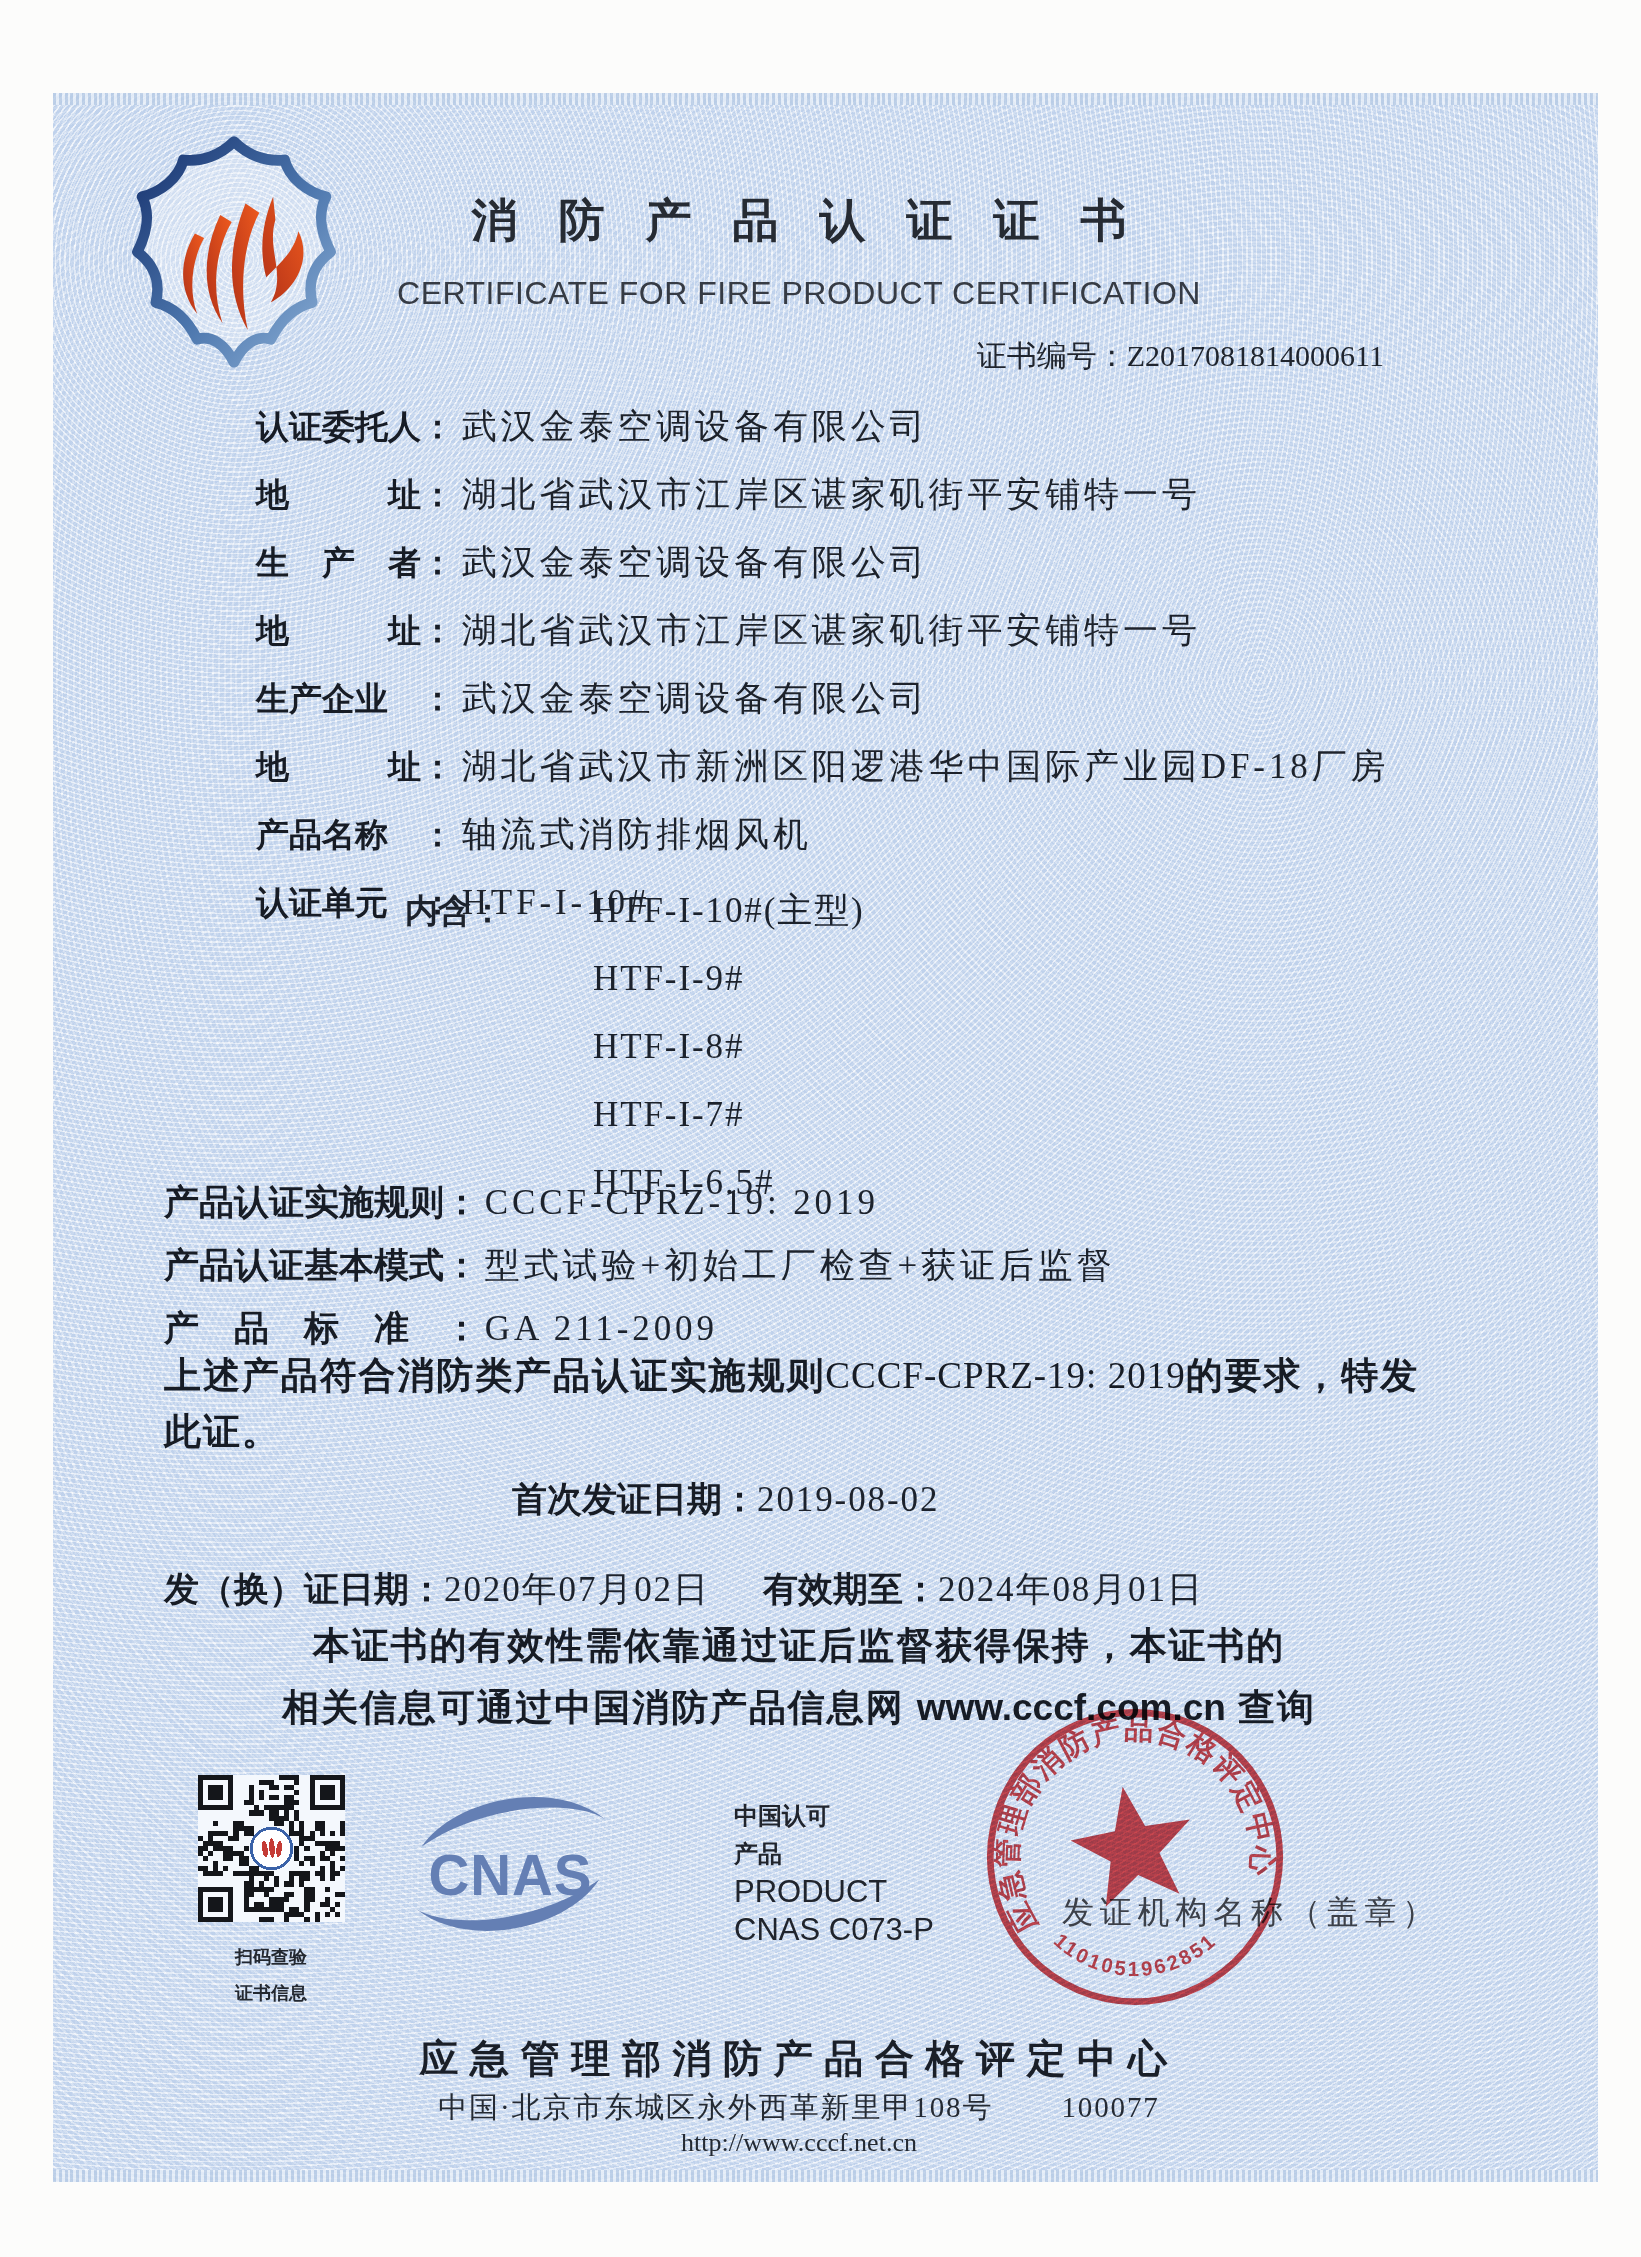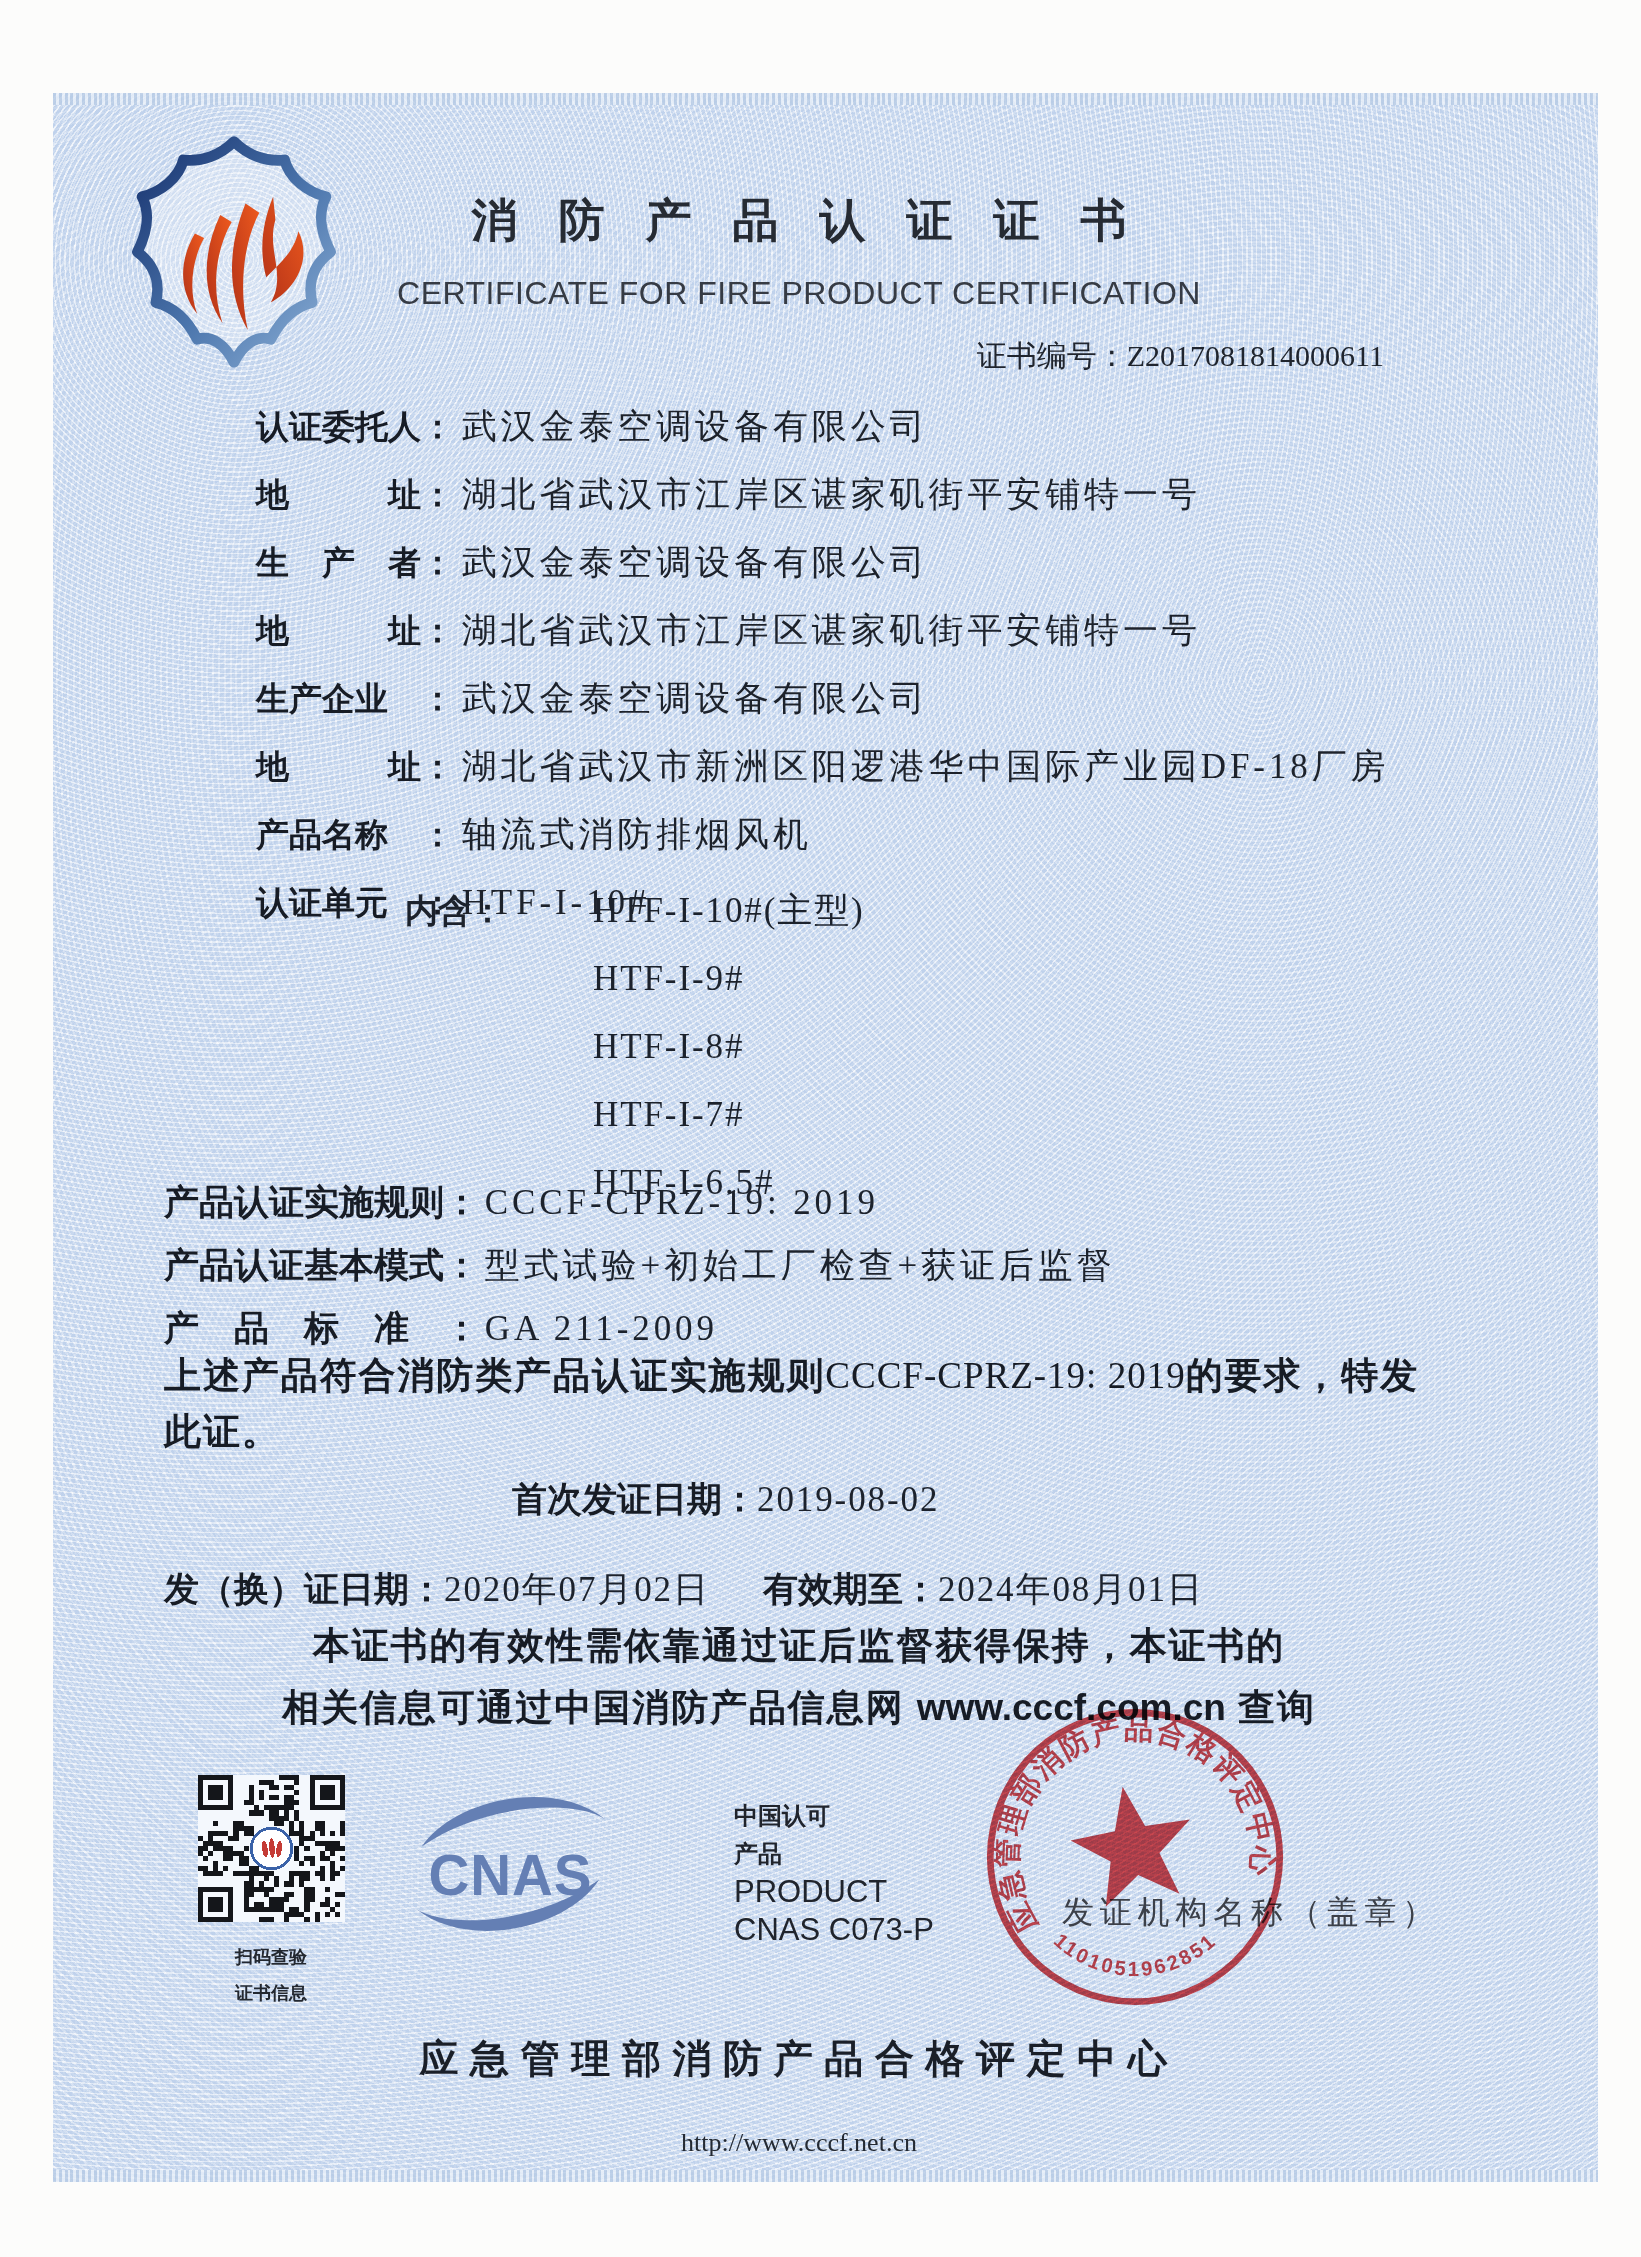--- a/index.html
+++ b/index.html
@@ -487,16 +487,19 @@
       <text fill="#cf3a41" font-size="30" font-weight="bold" letter-spacing="2" font-family="Liberation Sans, sans-serif">
         <textPath href="#sealArcTop" startOffset="0">应急管理部消防产品合格评定中心</textPath>
       </text>
       <text fill="#cf3a41" font-size="21" font-weight="bold" letter-spacing="3" font-family="Liberation Sans, sans-serif">
         <textPath href="#sealArcBottom" startOffset="8">1101051962851</textPath>
       </text>
     </svg>
   </div>
 
   <div class="footer-org">应急管理部消防产品合格评定中心</div>
+  <div class="footer-addr">
+    <span>中国·北京市东城区永外西革新里甲108号</span><span class="post">100077</span>
+  </div>
   <div class="footer-url">http://www.cccf.net.cn</div>
 
 </div>
 
 
 </body></html>

